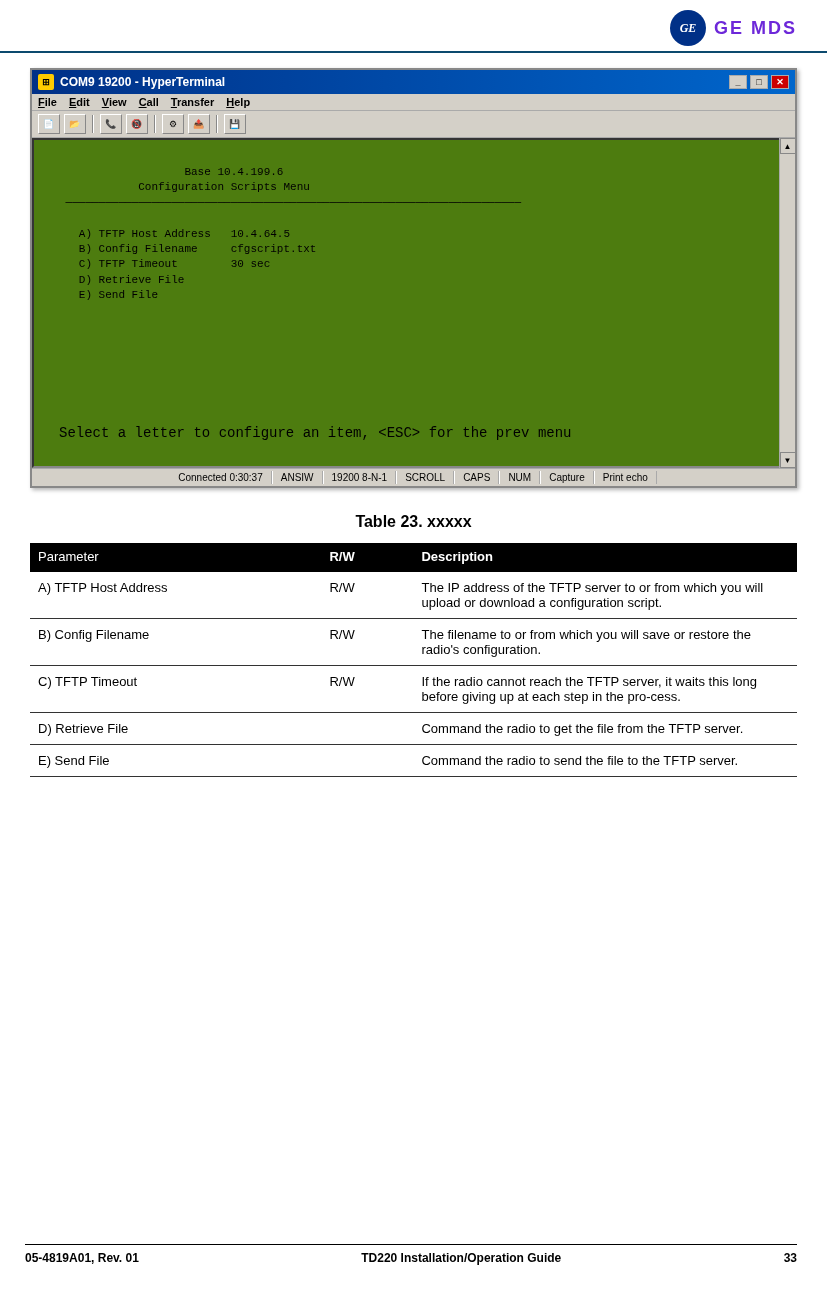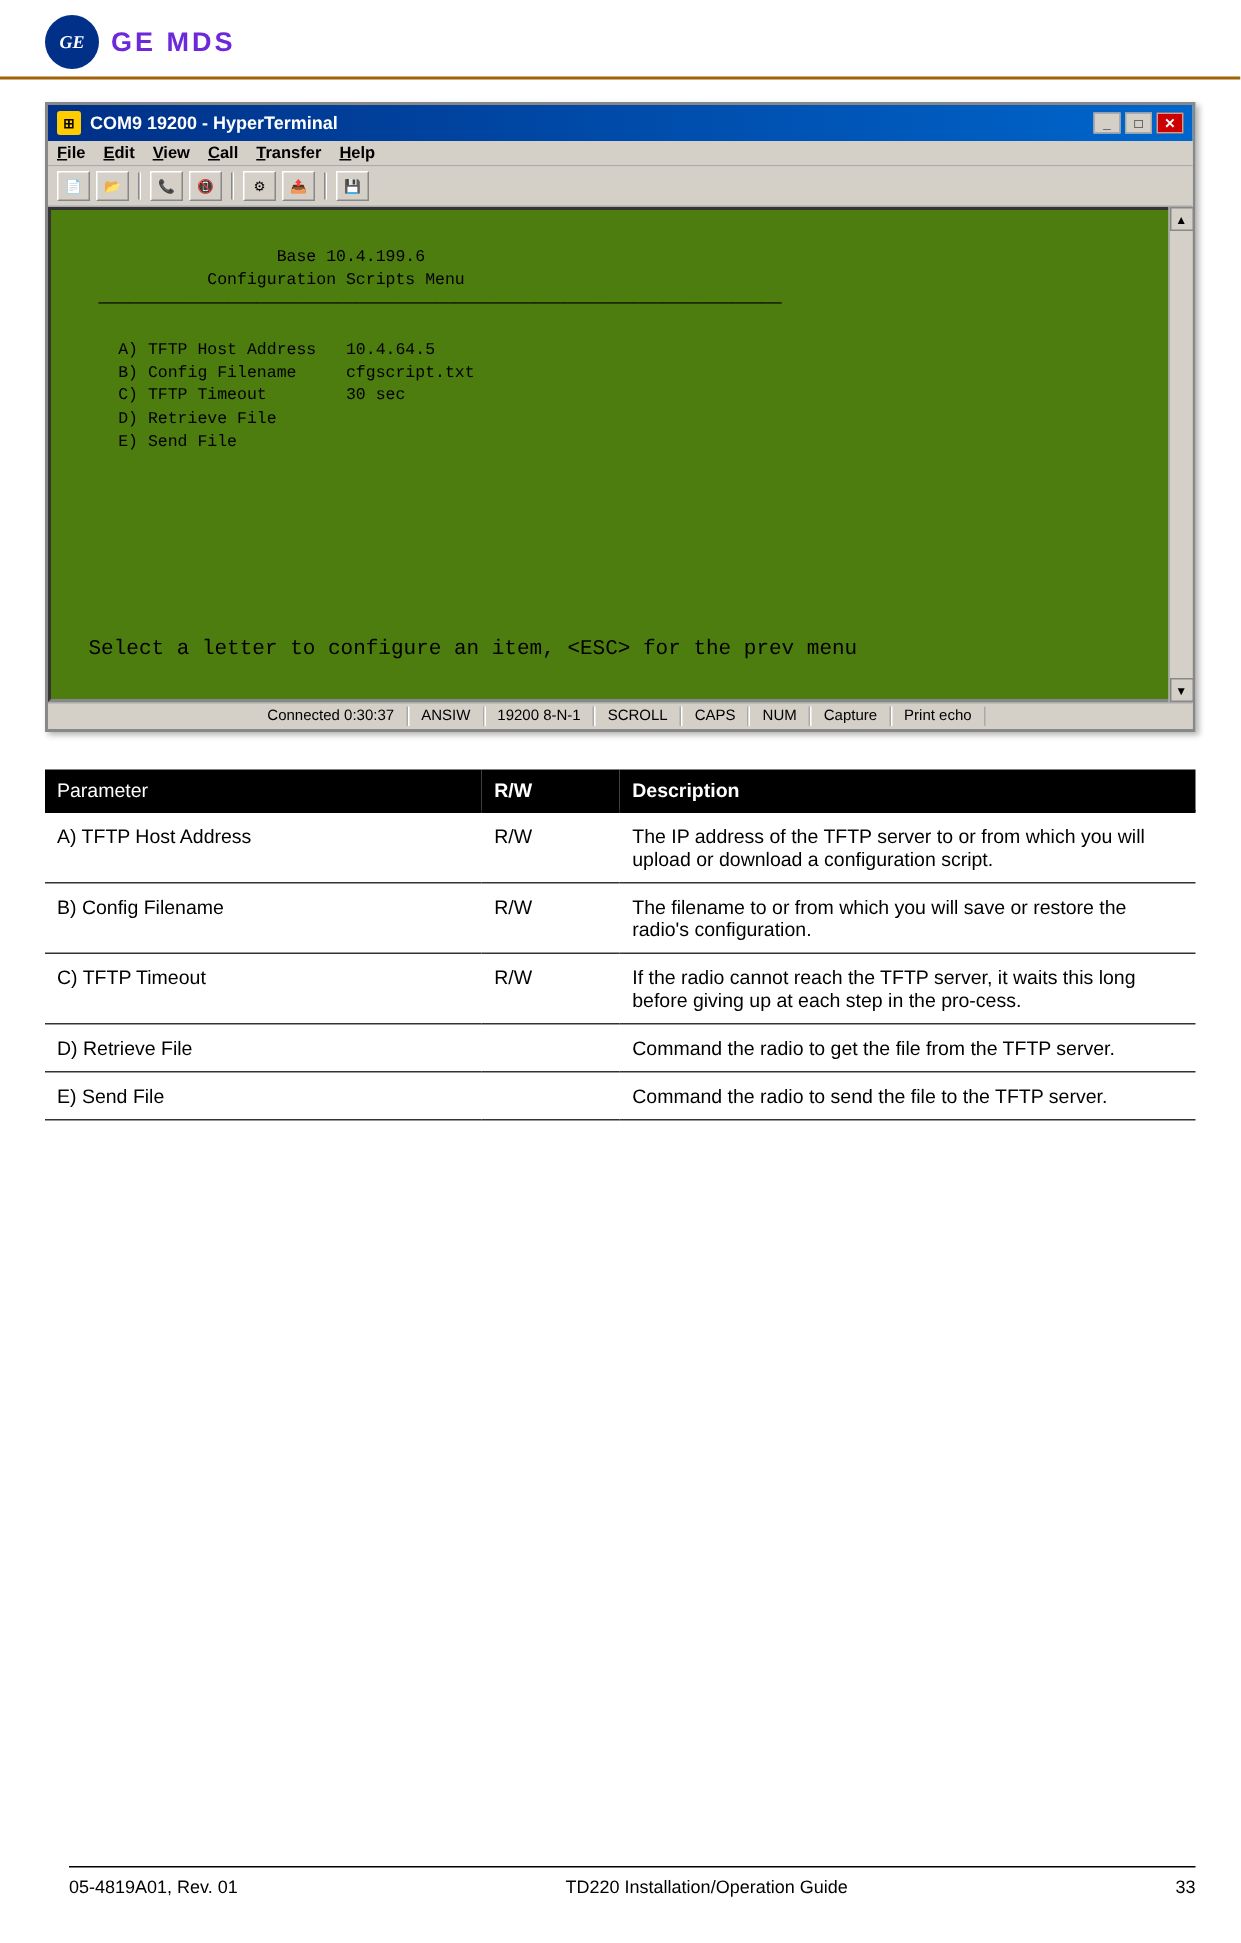--- a/index.html
+++ b/index.html
@@ -9,23 +9,24 @@
       background: #ffffff;
       font-family: Arial, sans-serif;
       font-size: 14px;
       color: #000;
       position: relative;
     }
 
     
     .header {
       display: flex;
+      justify-content: flex-end;
       align-items: center;
       padding: 10px 30px 5px 30px;
-      border-bottom: 2px solid #a16207;
+      border-bottom: 2px solid #0c4a6e;
       margin-bottom: 15px;
     }
     .logo-area {
       display: flex;
       align-items: center;
       gap: 8px;
     }
     .ge-circle {
       width: 36px;
       height: 36px;
@@ -251,27 +252,28 @@
       width: 12%;
     }
     .data-table .col-desc {
       width: 50%;
     }
 
     
     .footer {
       position: absolute;
       bottom: 30px;
-      left: 46px;
+      left: 25px;
       right: 30px;
       border-top: 1px solid #000;
       padding-top: 6px;
       display: flex;
       justify-content: space-between;
       font-size: 12px;
+      font-weight: bold;
     }
     .footer-center {
       text-align: center;
     }
   </style>
 </head>
 <body>
 
 <div class="header">
   <div class="logo-area">
@@ -350,20 +352,21 @@
       <span class="ht-status-item">ANSIW</span>
       <span class="ht-status-item">19200 8-N-1</span>
       <span class="ht-status-item">SCROLL</span>
       <span class="ht-status-item">CAPS</span>
       <span class="ht-status-item">NUM</span>
       <span class="ht-status-item">Capture</span>
       <span class="ht-status-item">Print echo</span>
     </div>
   </div>
 
+  <div class="table-title">Table 23. xxxxx</div>
 
   <table class="data-table">
     <thead>
       <tr>
         <th class="col-param"><span>Parameter</span></th>
         <th class="col-rw"><span>R/W</span></th>
         <th class="col-desc"><span>Description</span></th>
       </tr>
     </thead>
     <tbody>

